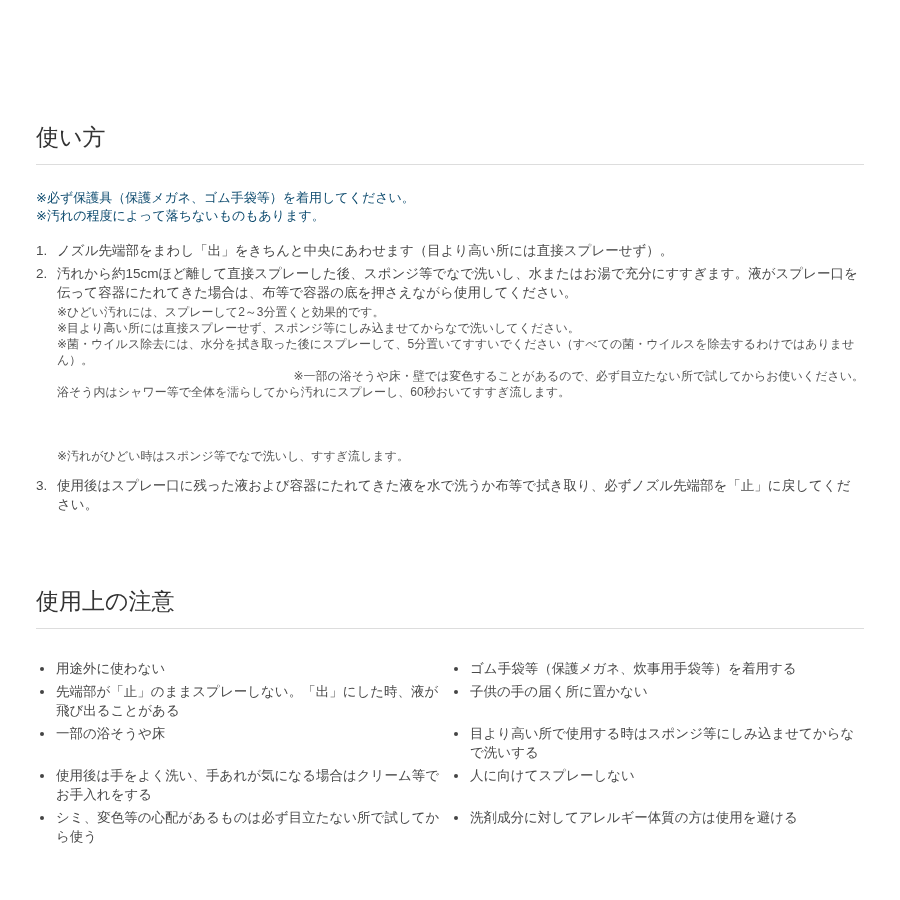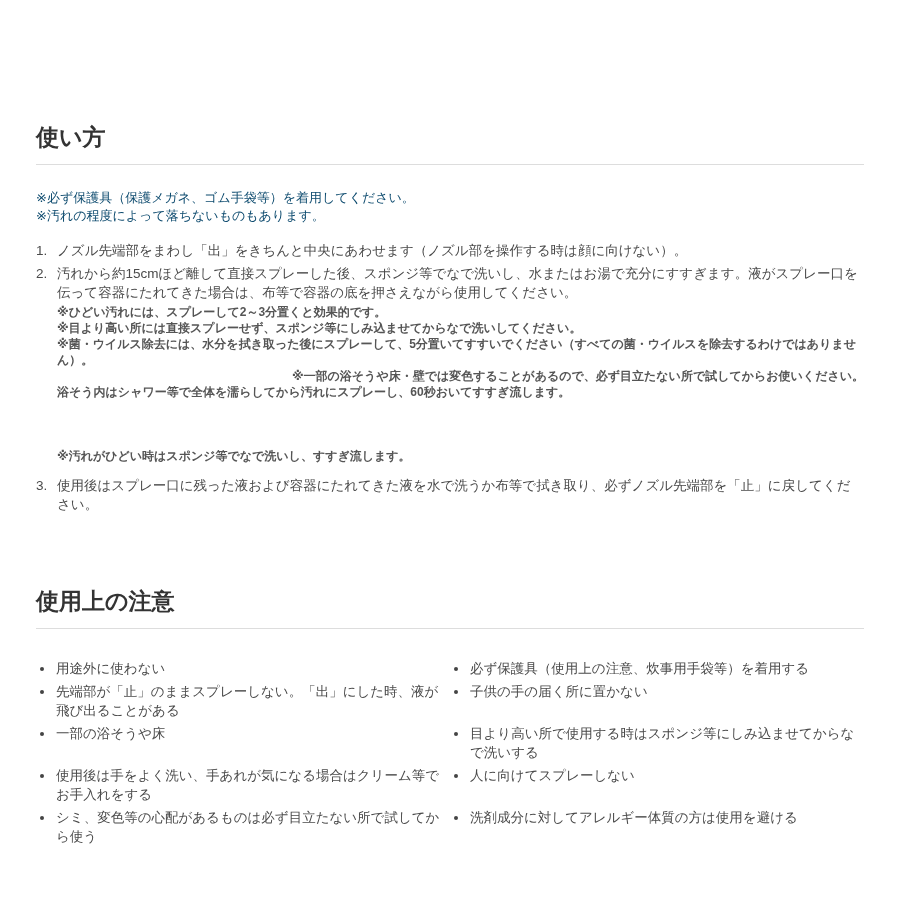--- a/index.html
+++ b/index.html
@@ -14,21 +14,21 @@
     font-family: "Liberation Sans", "DejaVu Sans", sans-serif;
     color: #4a4a4a;
     -webkit-font-smoothing: antialiased;
   }
   .content {
     padding: 0 36px;
   }
   .section-title {
     font-size: 23px;
     line-height: 30px;
-    font-weight: bold;
+    font-weight: normal;
     color: #333333;
     margin: 0;
   }
   .section-head {
     border-bottom: 1px solid #dddddd;
     padding-bottom: 12px;
   }
   .section-usage .section-head {
     padding-top: 122px;
   }
@@ -103,28 +103,28 @@
 
     <div class="usage-notes">
       <div>※必ず保護具（保護メガネ、ゴム手袋等）を着用してください。</div>
       <div>※汚れの程度によって落ちないものもあります。</div>
     </div>
 
     <div class="steps">
 
       <div class="step">
         <span class="step-number">1.</span>
-        <span class="step-body">ノズル先端部をまわし「出」をきちんと中央にあわせます（ノズル部を操作する時は顔に向けない）。</span>
+        <span class="step-body">ノズル先端部をまわし「出」をきちんと中央にあわせます（目より高い所には直接スプレーせず）。</span>
       </div>
 
       <div class="step">
         <span class="step-number">2.</span>
         <span class="step-body">
           <span>汚れから約15cmほど離して直接スプレーした後、スポンジ等でなで洗いし、水またはお湯で充分にすすぎます。液がスプレー口を伝って容器にたれてきた場合は、布等で容器の底を押さえながら使用してください。</span>
-          <span class="step-subnotes" style="display:block;font-weight:bold;">
+          <span class="step-subnotes" style="display:block;">
             <span style="display:block;">※ひどい汚れには、スプレーして2～3分置くと効果的です。</span>
             <span style="display:block;">※目より高い所には直接スプレーせず、スポンジ等にしみ込ませてからなで洗いしてください。</span>
             <span style="display:block;">※菌・ウイルス除去には、水分を拭き取った後にスプレーして、5分置いてすすいでください（すべての菌・ウイルスを除去するわけではありません）。</span>
             <span style="display:block;text-align:right;">※一部の浴そうや床・壁では変色することがあるので、必ず目立たない所で試してからお使いください。</span>
             <span style="display:block;">浴そう内はシャワー等で全体を濡らしてから汚れにスプレーし、60秒おいてすすぎ流します。</span>
             <span style="display:block;margin-top:48px;">※汚れがひどい時はスポンジ等でなで洗いし、すすぎ流します。</span>
           </span>
         </span>
       </div>
 
@@ -142,21 +142,21 @@
     </div>
 
     <div class="precaution-grid">
 
       <div class="bullet-item">
         <span class="bullet-dot"></span>
         <span class="bullet-text">用途外に使わない</span>
       </div>
       <div class="bullet-item">
         <span class="bullet-dot"></span>
-        <span class="bullet-text">必ず保護具（使用上の注意、炊事用手袋等）を着用する</span>
+        <span class="bullet-text">ゴム手袋等（保護メガネ、炊事用手袋等）を着用する</span>
       </div>
 
       <div class="bullet-item">
         <span class="bullet-dot"></span>
         <span class="bullet-text">先端部が「止」のままスプレーしない。「出」にした時、液が飛び出ることがある</span>
       </div>
       <div class="bullet-item">
         <span class="bullet-dot"></span>
         <span class="bullet-text">子供の手の届く所に置かない</span>
       </div>

